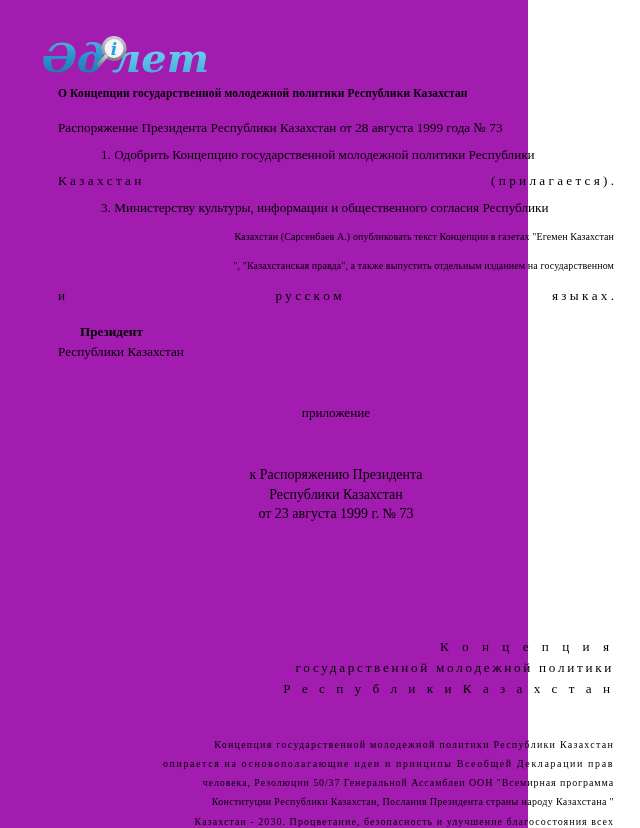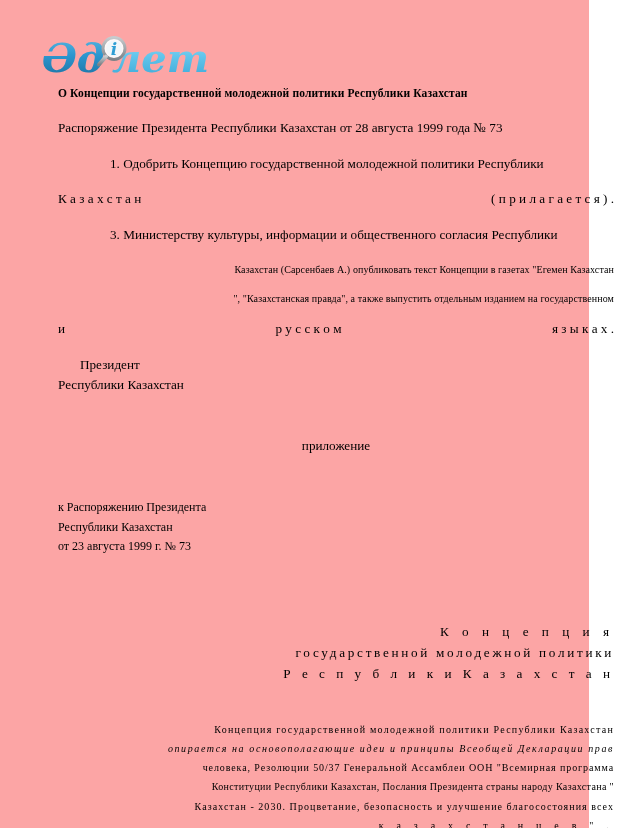--- a/index.html
+++ b/index.html
@@ -11,23 +11,23 @@
   body {
     width: 640px;
     height: 828px;
     font-family: "Liberation Serif", "DejaVu Serif", serif;
     color: #000000;
     overflow: hidden;
   }
 
   .page {
     position: relative;
-    width: 589px;
+    width: 528px;
     height: 828px;
-    background: #fca5a5;
+    background: #a21caf;
     box-sizing: border-box;
   }
 
   
   .logo-wrap {
     position: absolute;
     left: 42px;
     top: 34px;
     width: 200px;
     height: 52px;
@@ -61,77 +61,77 @@
   }
 
   .para.intro {
     text-align: left;
     margin-bottom: 3px;
     font-family: Liberation Serif, serif;
   }
 
   .numbered {
     text-indent: 36px;
-    margin: 16px;
+    margin: 7px;
     font-family: Liberation Serif, serif;
   }
 
   
   .stretch-line {
     display: flex;
     justify-content: space-between;
     font-size: 13.2px;
     line-height: 19.5px;
     white-space: nowrap;
   }
   .stretch-line > span { display: inline-block; }
 
   .signature {
     margin-top: 17px;
     font-size: 13.2px;
     line-height: 19.5px;
   }
-  .signature .ln1 { padding-left: 22px; }
+  .signature .ln1 { padding-left: 22px; font-weight: bold; }
 
   .annex-word {
     margin-top: 44px;
     text-align: center;
     font-size: 13.2px;
   }
 
   .annex-ref {
     margin-top: 44px;
-    text-align: left;
-    font-size: 12px;
+    text-align: center;
+    font-size: 14px;
     line-height: 19.5px;
   }
 
   .concept-head {
-    margin-top: 64px;
+    margin-top: 112px;
     text-align: right;
     font-size: 13.2px;
     line-height: 21px;
   }
   .concept-head .l1 { letter-spacing: 5.0px; }
   .concept-head .l2 { letter-spacing: 2.7px; }
   .concept-head .l3 { letter-spacing: 4.0px; }
 
   .final-body { margin-top: 36px; margin-left: 13px; }
   .line-plain {
     font-size: 10px;
     line-height: 19.3px;
     white-space: nowrap;
     text-align: right;
   }
   .tr-1 { letter-spacing: 1.25px; }
   .tr-2 { letter-spacing: 1.05px; }
   .tr-3 { letter-spacing: 0.35px; }
   .tr-4 { letter-spacing: 0.9px; }
   .tr-5 { letter-spacing: 0.1px; }
-  .tr-6 { letter-spacing: 1.6px; font-style: italic; }
+  .tr-6 { letter-spacing: 1.6px; }
   .tr-last { letter-spacing: 5.2px; }
   .indent-first { padding-left: 52px; }
 </style>
 </head>
 <body>
 
 <div class="page">
 
   <div class="logo-wrap">
     <svg class="logo-svg" width="200" height="52" viewBox="0 0 200 52">

